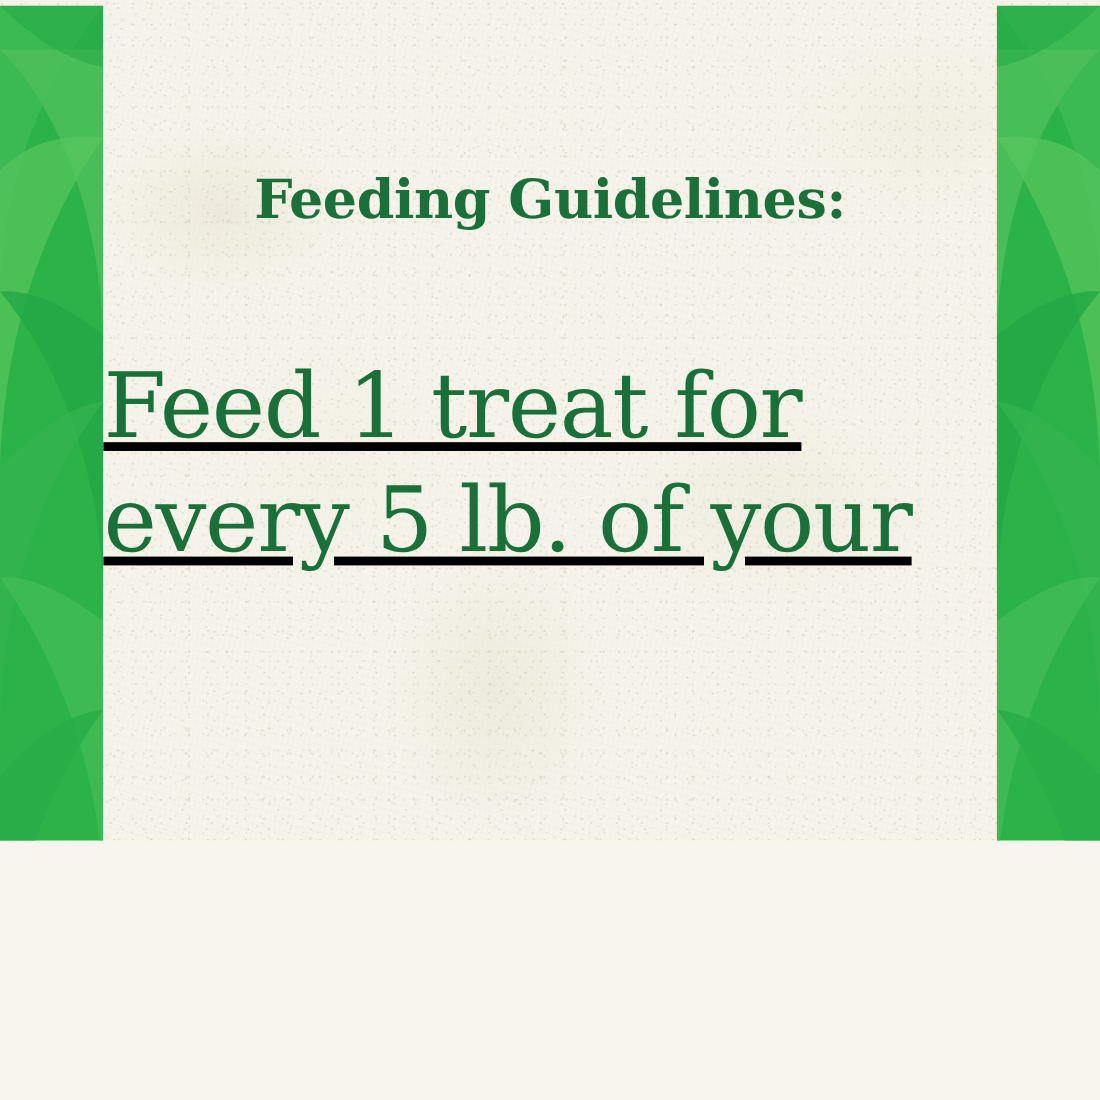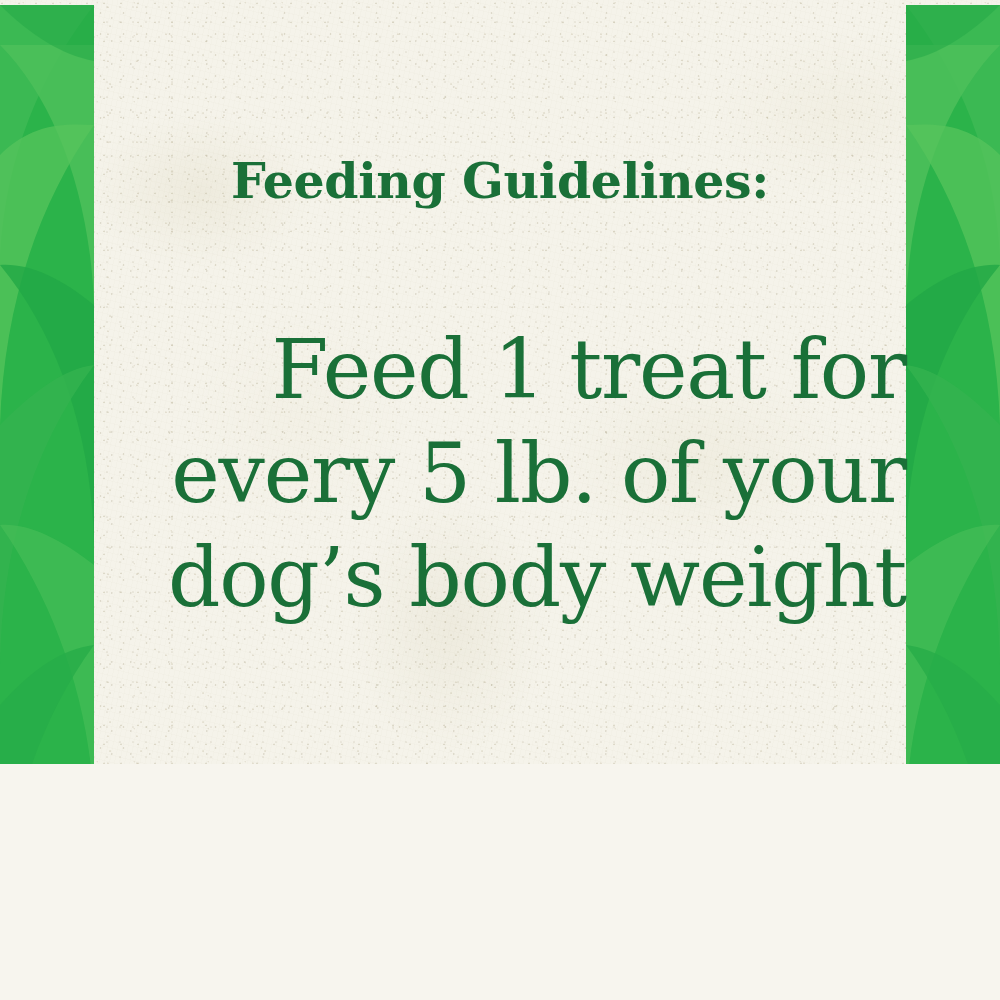--- a/index.html
+++ b/index.html
@@ -98,21 +98,22 @@
     font-size: 49px;
     letter-spacing: -0.4px;
     color: #1a7038;
     white-space: nowrap;
   }
   .body-lines {
     position: absolute;
     top: 318px;
     left: 0;
     width: 100%;
-    text-align: right;
+    text-align: left;
+    text-decoration: underline;
   }
   .body-line {
     font-family: "DejaVu Serif", "Liberation Serif", serif;
     font-weight: 400;
     font-size: 82px;
     line-height: 104px;
     letter-spacing: -1.2px;
     color: #1a7038;
     white-space: nowrap;
   }
@@ -159,17 +160,16 @@
     </svg>
   </div>
 
   <div class="content">
 
     <div class="heading">Feeding Guidelines:</div>
 
     <div class="body-lines">
       <div class="body-line">Feed 1 treat for</div>
       <div class="body-line">every 5 lb. of your</div>
-      <div class="body-line">dog’s body weight</div>
     </div>
 
   </div>
 </div>
 
 </body></html>

